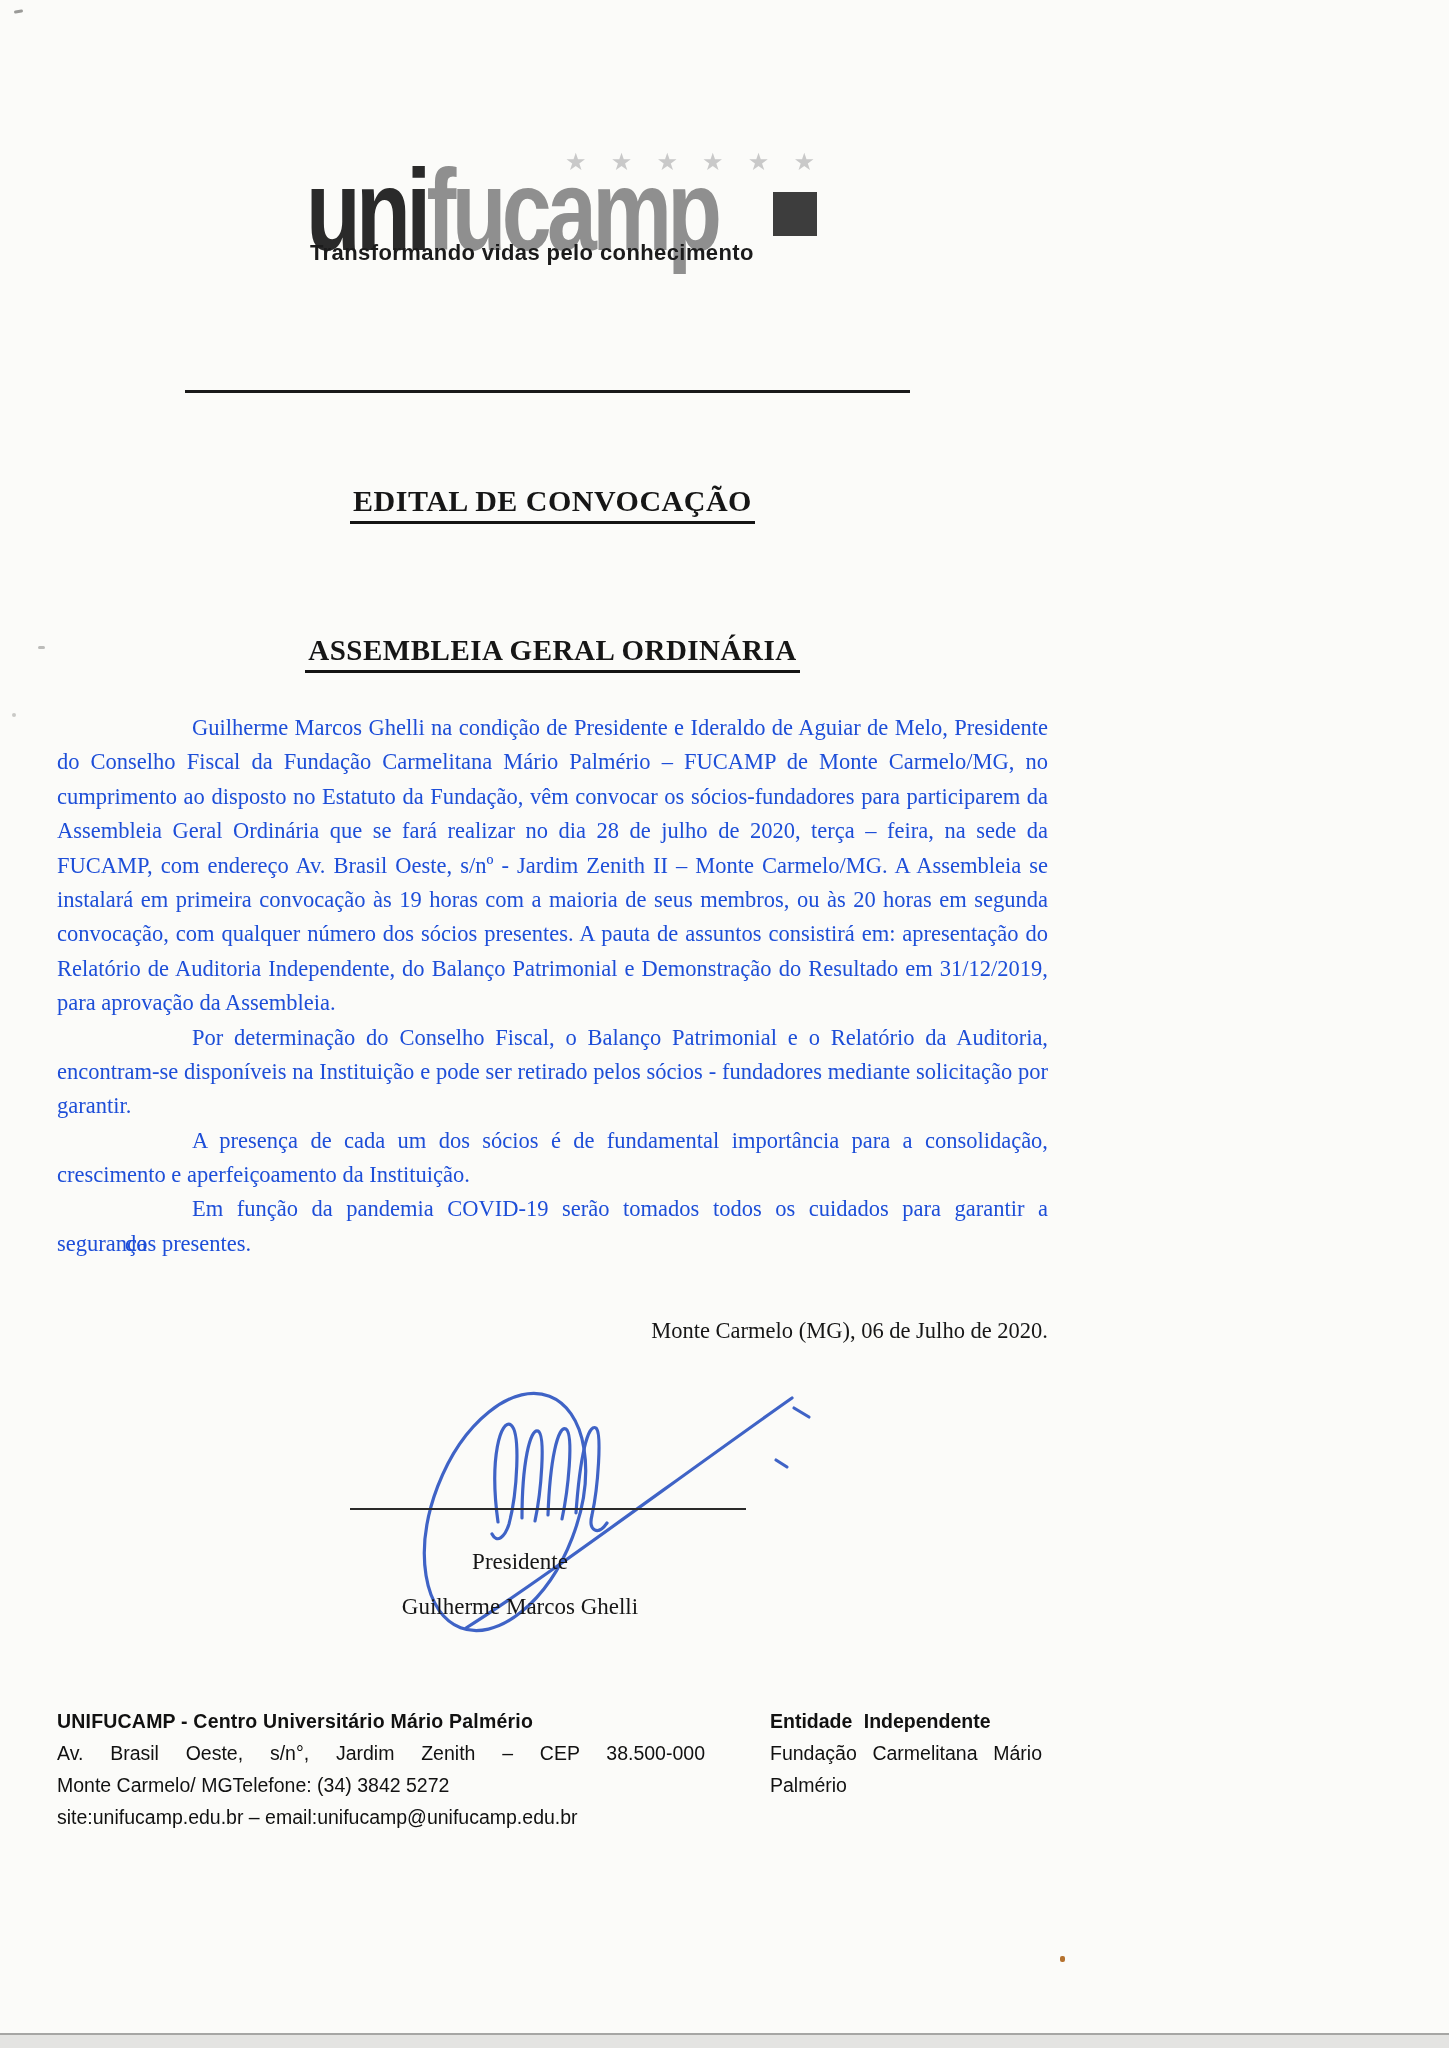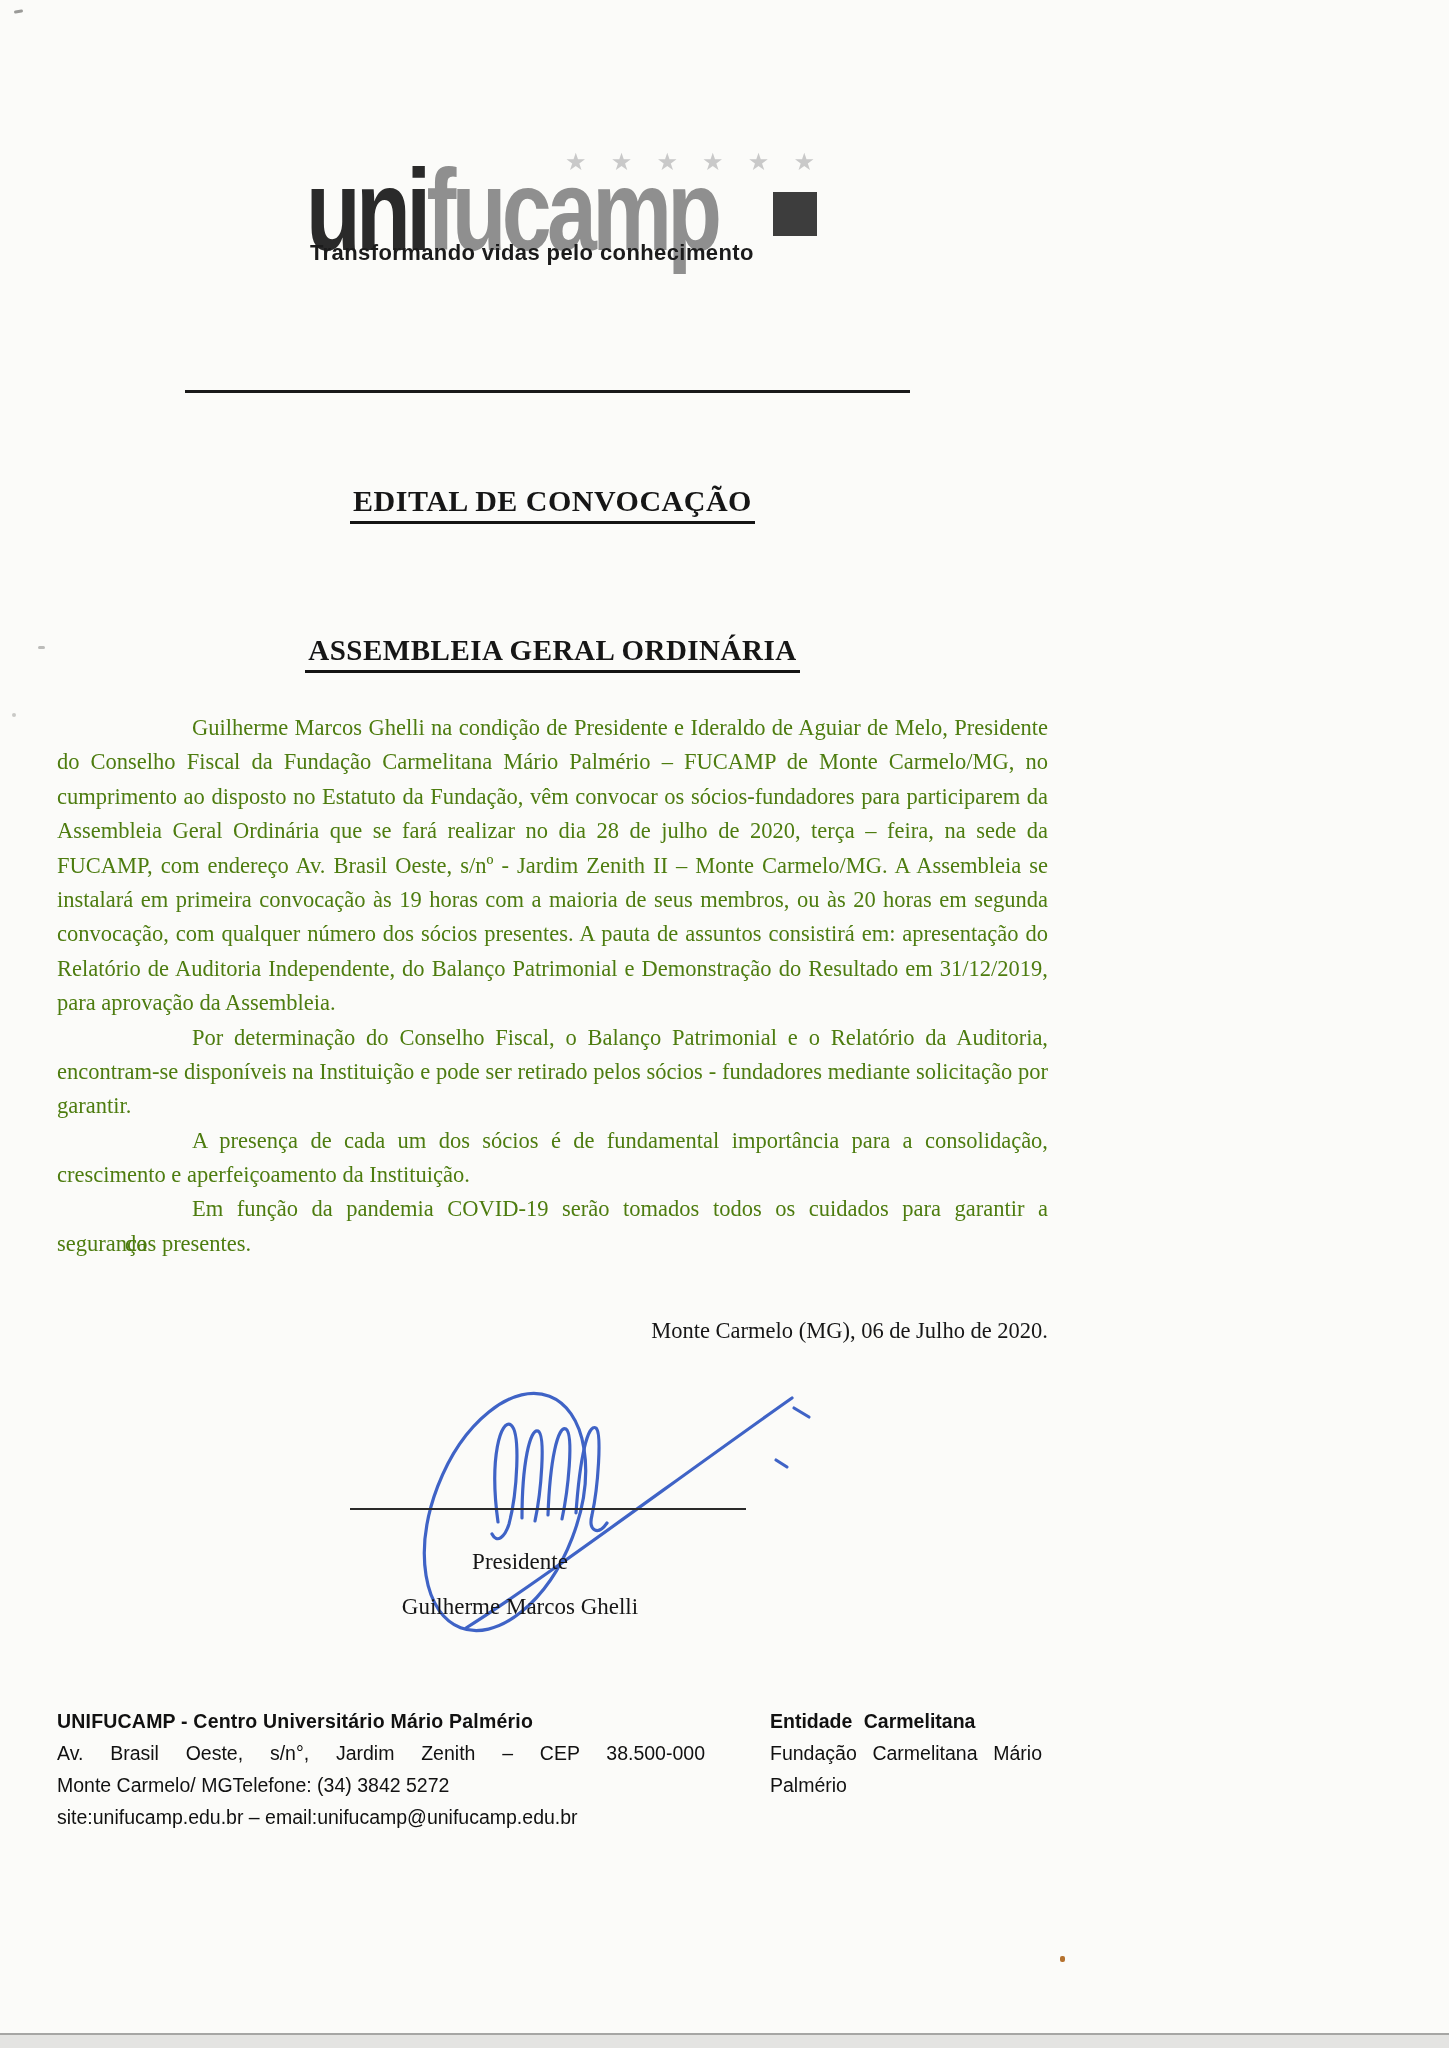--- a/index.html
+++ b/index.html
@@ -50,21 +50,21 @@
   .underlined{
     display:inline-block;
     font-weight:bold;letter-spacing:0.5px;
     border-bottom:3px solid #141414;padding:0 3px 3px 3px;margin-top:34px;
   }
   .title-row .underlined{font-size:30px;}
   .subtitle-row .underlined{font-size:29px;}
   
   .body-text{
     position:absolute;left:57px;top:711px;width:991px;
-    font-size:22.5px;line-height:34.4px;color:#4d7c0f;
+    font-size:22.5px;line-height:34.4px;color:#1d4ed8;
   }
   .bl{height:34.4px;overflow:visible;}
   .jl{text-align:justify;text-align-last:justify;}
   .in{text-indent:135px;}
   .di{padding-left:68px;}
   
   .dateline{
     position:absolute;left:57px;top:1318px;width:991px;
     text-align:right;font-size:22.5px;
   }
@@ -186,21 +186,21 @@
     <div class="footer-left">
       <div class="f-bold">UNIFUCAMP - Centro Universitário Mário Palmério</div>
       <div class="f-just">Av. Brasil Oeste, s/n°, Jardim Zenith – CEP 38.500-000</div>
       <div class="f-pair">
         <span>Monte Carmelo/ MG</span>
         <span>Telefone: (34) 3842 5272</span>
       </div>
       <div>site:unifucamp.edu.br – email:unifucamp@unifucamp.edu.br</div>
     </div>
     <div class="footer-right">
-      <div class="f-bold">Entidade Carmelitana</div>
+      <div class="f-bold">Entidade Independente</div>
       <div class="f-just">Fundação Carmelitana Mário</div>
       <div>Palmério</div>
     </div>
   </footer>
 
   <div class="bottom-line"></div>
   <div class="bottom-strip"></div>
 
 </div>
 

